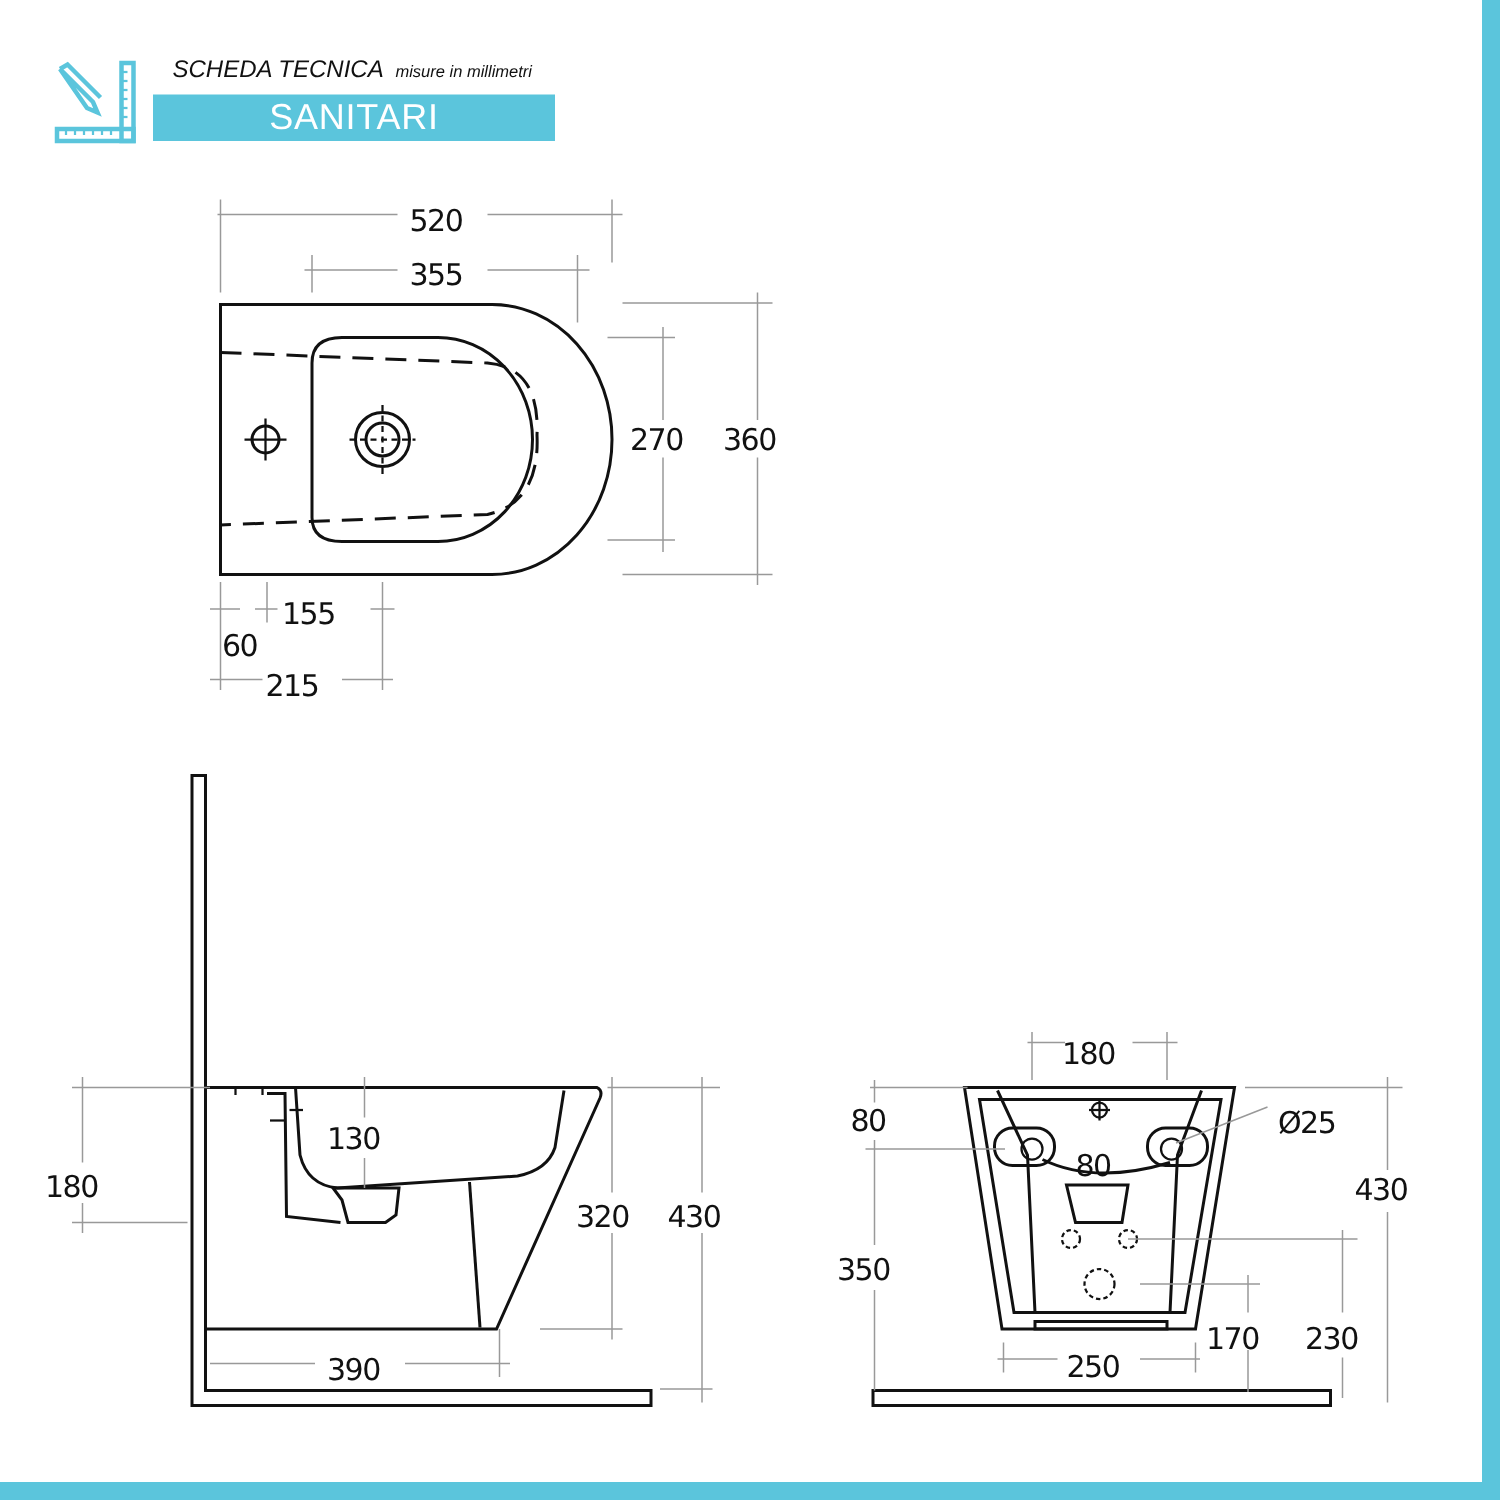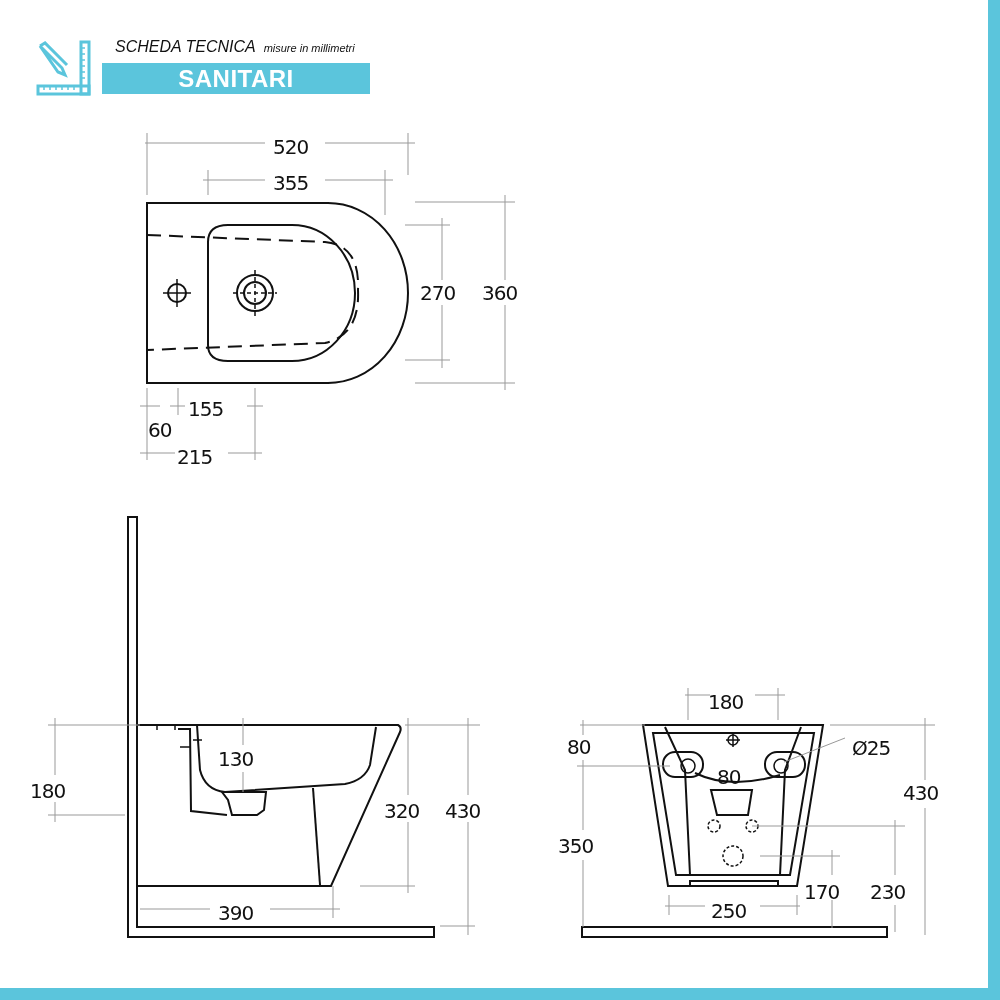--- a/index.html
+++ b/index.html
@@ -3,21 +3,21 @@
 <meta charset="utf-8">
 <style>
   html,body{margin:0;padding:0;background:#fff;}
   body{width:1000px;height:1000px;position:relative;overflow:hidden;font-family:"Liberation Sans",sans-serif;}
   .frame-right{position:absolute;left:988px;top:0;width:12px;height:1000px;background:#5bc5dc;}
   .frame-bottom{position:absolute;left:0;top:988px;width:1000px;height:12px;background:#5bc5dc;}
   .header-icon{position:absolute;left:36px;top:40px;width:56px;height:56px;}
   .title-line{position:absolute;left:104px;top:38px;font-size:16px;font-style:italic;color:#111;white-space:nowrap;margin-left:11px;}
   .title-line .main{font-size:16px;}
   .title-line .sub{font-size:11px;margin-left:4px;}
-  .banner{position:absolute;left:102px;top:63px;width:268px;height:31px;background:#5bc5dc;color:#fff;font-weight:bold;font-size:24px;line-height:31px;text-align:center;letter-spacing:0.5px;}
+  .banner{position:absolute;left:102px;top:63px;width:268px;height:31px;background:#5bc5dc;color:#fff;font-weight:normal;font-size:24px;line-height:31px;text-align:center;letter-spacing:0.5px;}
   svg.drawing{position:absolute;left:0;top:0;}
   .dim{font-family:"DejaVu Sans",sans-serif;font-size:20px;fill:#111;letter-spacing:-1px;}
   .dl{stroke:#999;stroke-width:1;fill:none;}
   .ol{stroke:#111;stroke-width:2;fill:none;}
   .dash{stroke:#111;stroke-width:2;fill:none;stroke-dasharray:14 8;}
 </style>
 </head>
 <body>
 
 <div class="frame-right"></div>

